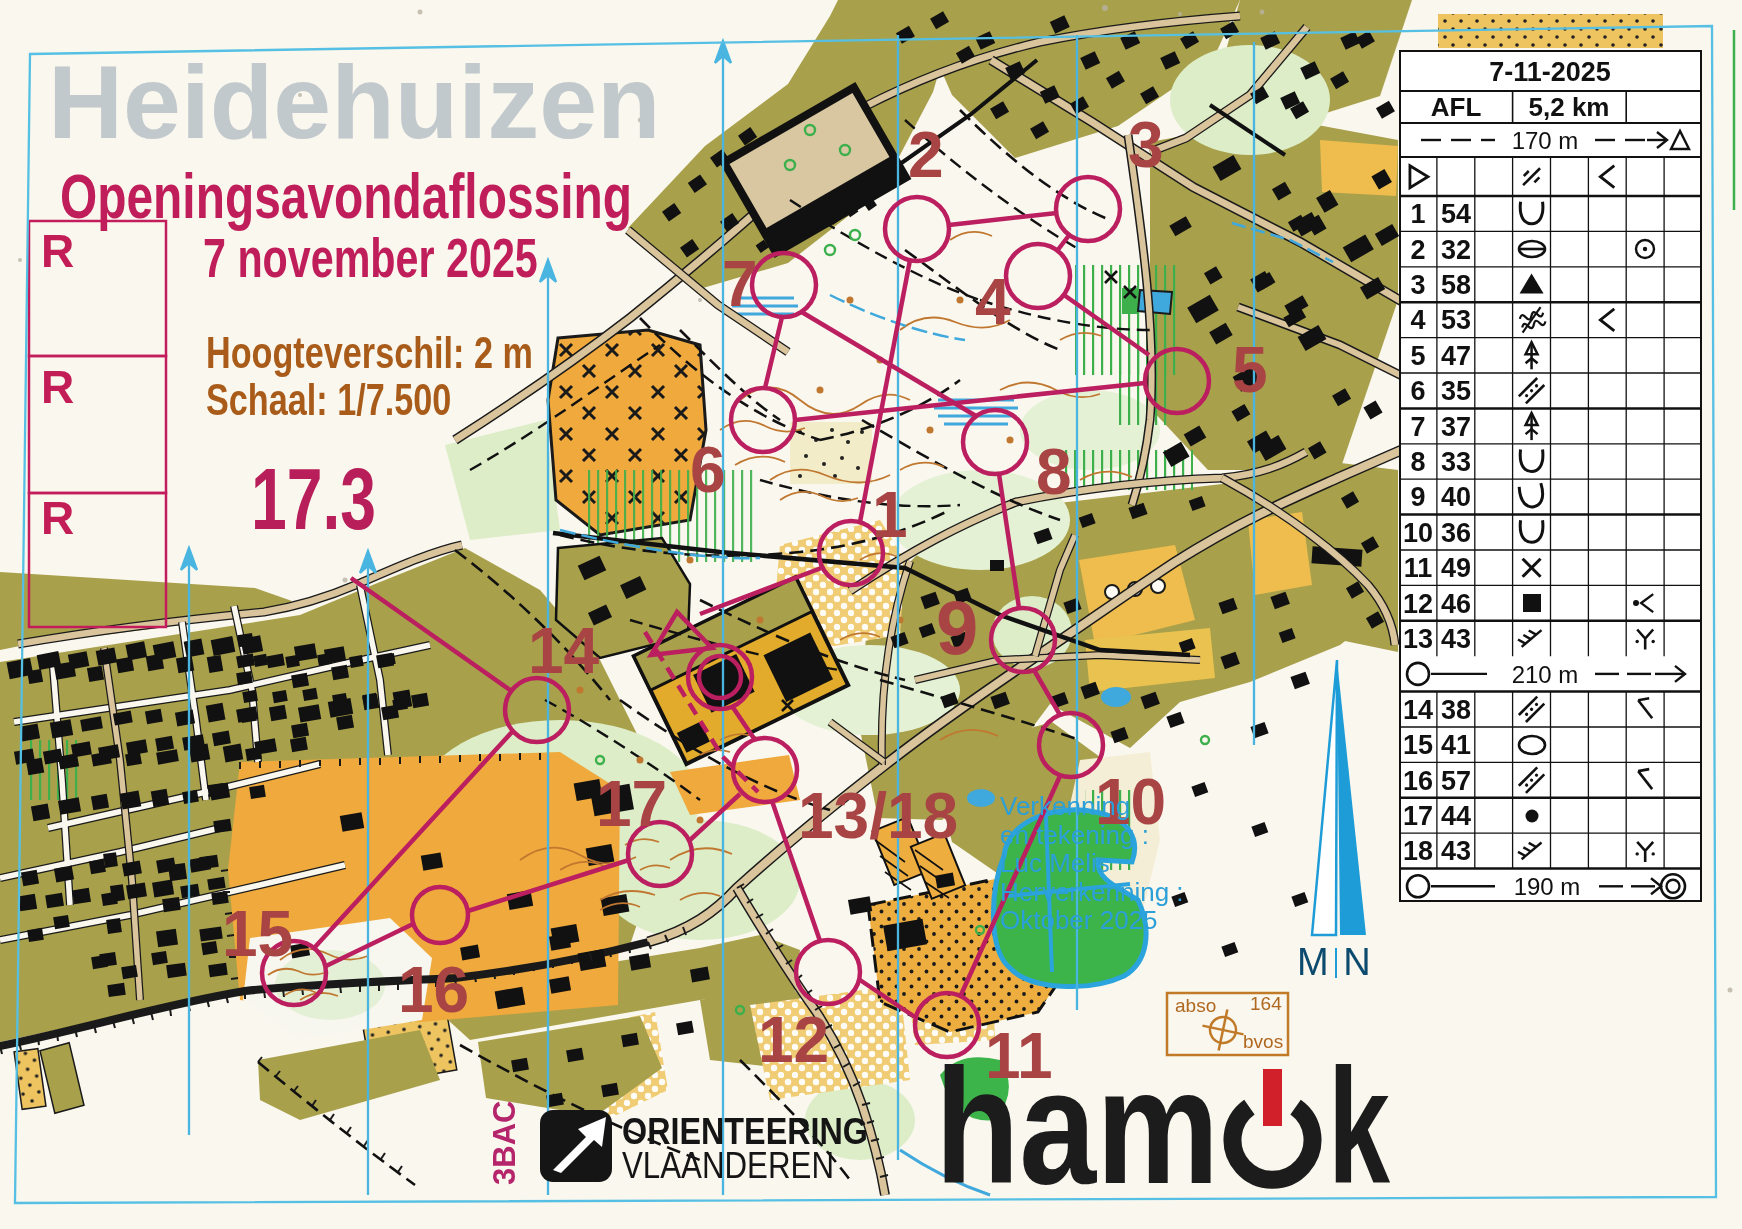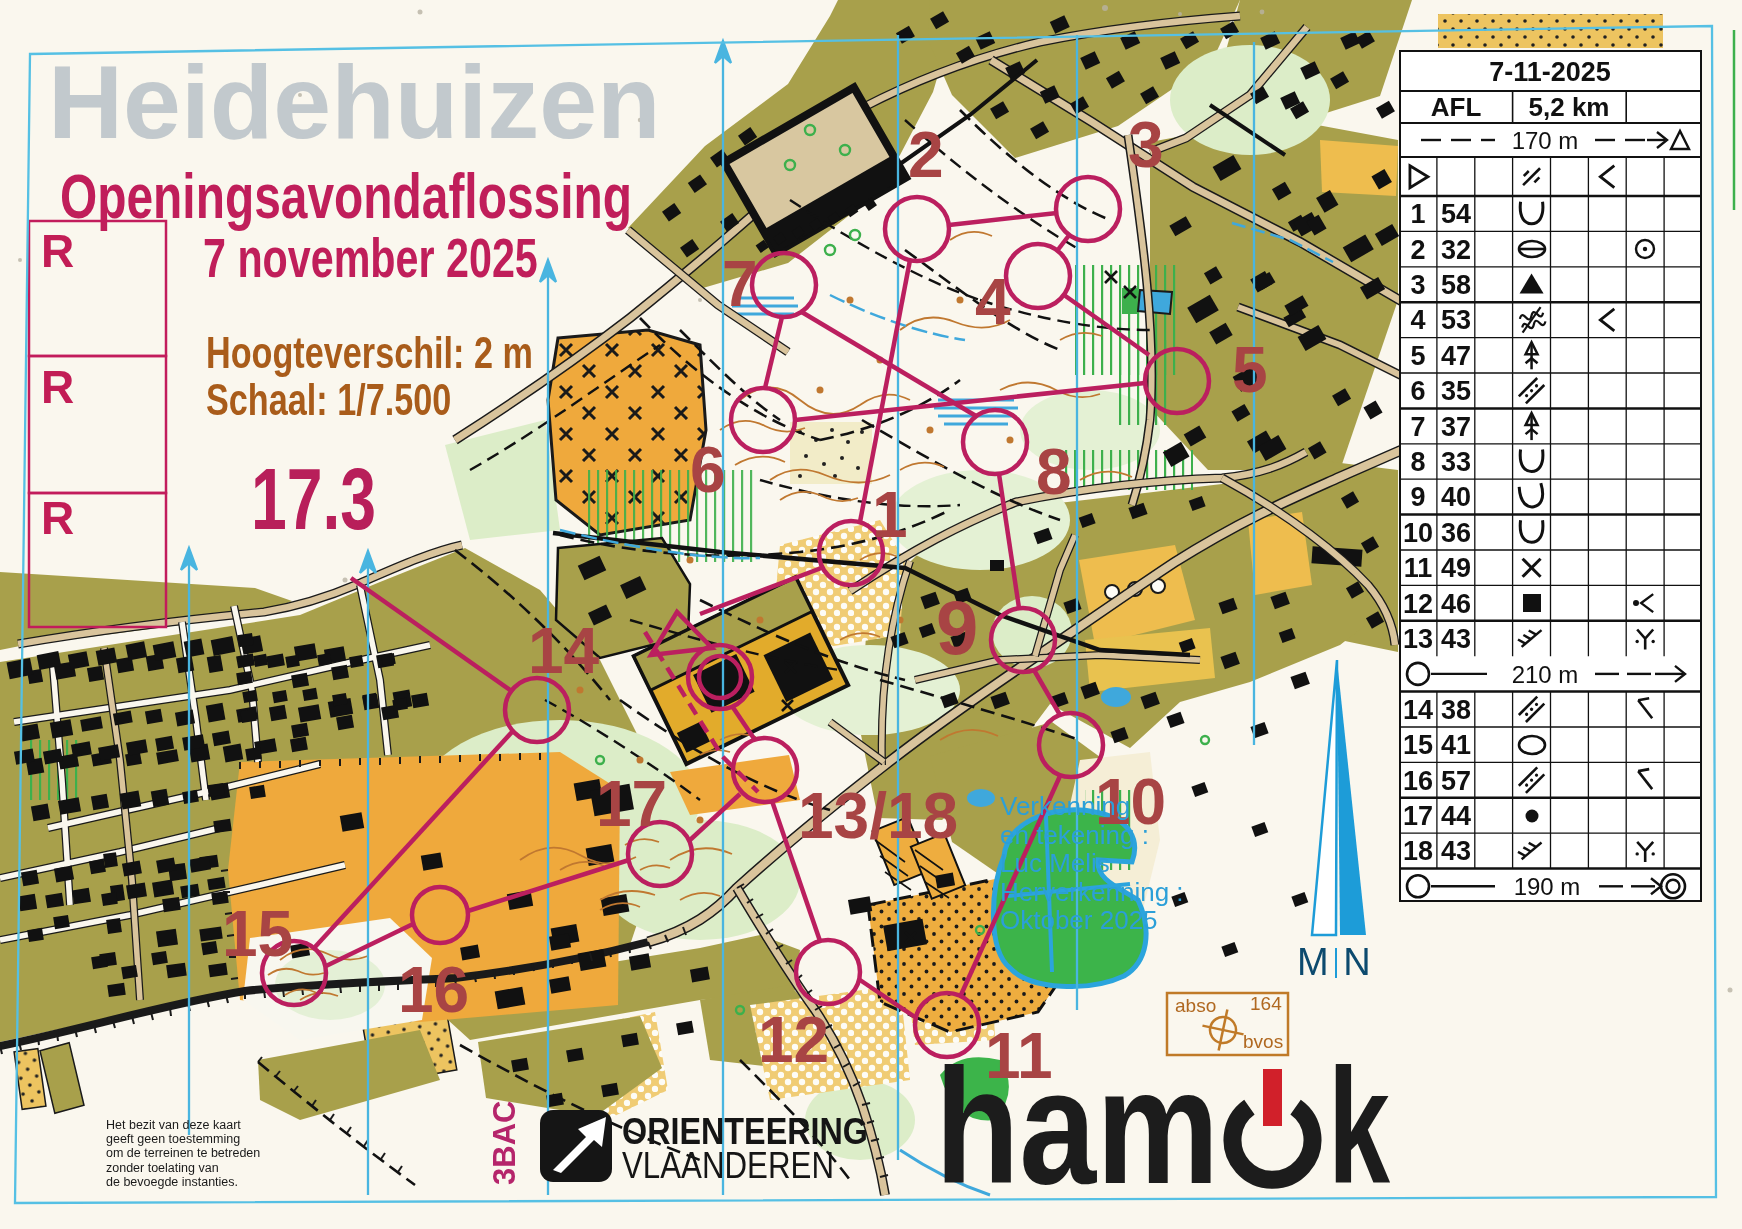--- a/index.html
+++ b/index.html
@@ -778,21 +778,20 @@
       <rect x="29" y="356" width="137" height="137"></rect>
       <rect x="29" y="493" width="137" height="134"></rect>
     </g>
     <g font-family="Liberation Sans, sans-serif" font-weight="bold" font-size="46" fill="#c21d56">
       <text x="41" y="267">R</text>
       <text x="41" y="403">R</text>
       <text x="41" y="534">R</text>
     </g>
   </svg>
 
-  <div class="abs" style="left:106px;top:1118px;width:320px;font-size:12.5px;line-height:14.2px;color:#1a1a1a;">Het bezit van deze kaart<br>geeft geen toestemming<br>om de terreinen te betreden<br>zonder toelating van<br>de bevoegde instanties.</div>
 
   <div class="abs" style="left:487px;top:1185px;width:0;height:0;">
     <div style="transform:rotate(-90deg);transform-origin:0 0;font-size:31px;font-weight:bold;color:#b5256b;white-space:nowrap;">3BAC</div>
   </div>
 
   <div class="abs" style="left:1000px;top:792px;width:274px;text-align:left;font-size:26px;line-height:28.5px;color:#2b9fd8;">Verkenning<br>en tekening :<br>Luc Melis<br>Herverkenning :<br>Oktober 2025</div>
 
   <div class="abs" style="left:1297px;top:941px;width:140px;font-size:38px;color:#0c4a6e;">M<span style="display:inline-block;width:2.5px;height:30px;background:#1d9cd8;margin:0 6px;vertical-align:-3px;"></span>N</div>
 </div>
 

